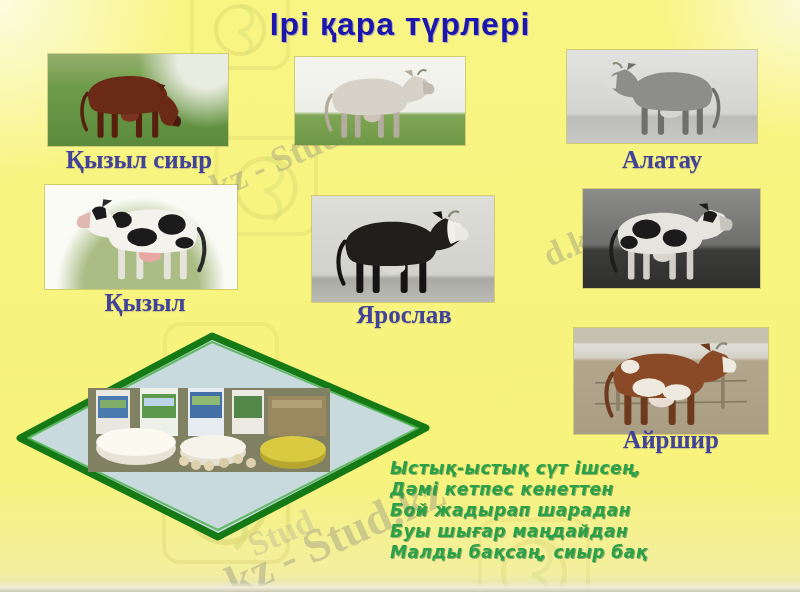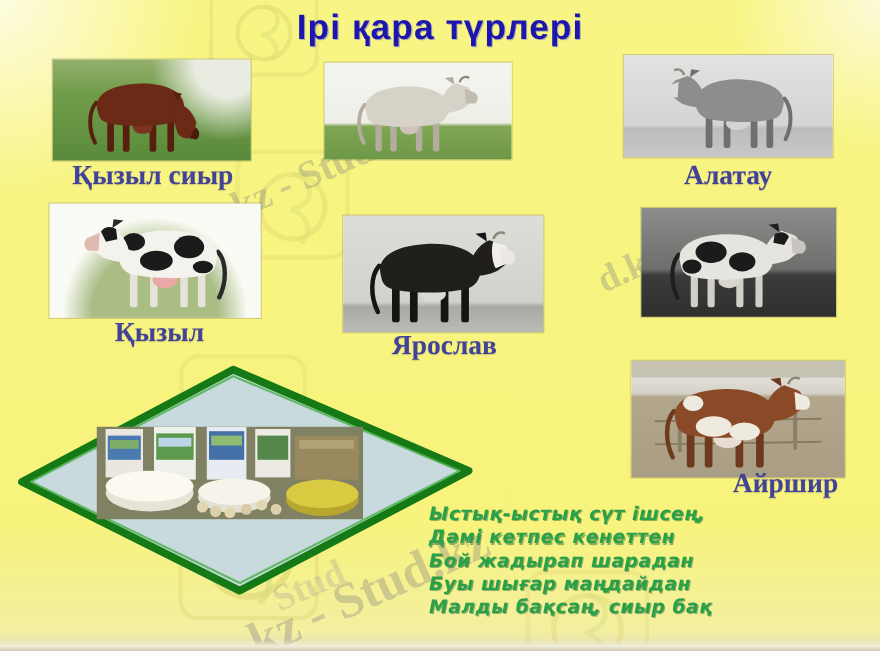--- a/index.html
+++ b/index.html
@@ -283,21 +283,21 @@
       <path class="body" d="M16,34 C13,20 30,12 52,11 C73,10 89,16 93,26 C96,34 92,44 83,46 C64,50 33,50 22,45 C17,42 17,38 16,34 Z"></path>
       <ellipse class="patch" cx="46" cy="40" rx="14" ry="8"></ellipse>
       <ellipse class="patch" cx="70" cy="44" rx="12" ry="7"></ellipse>
       <ellipse class="patch" cx="30" cy="22" rx="8" ry="6"></ellipse>
       <path class="neck" d="M85,32 C86,20 93,11 101,8 L112,12 C116,15 117,21 115,26 L107,32 C101,35 93,36 89,36 Z"></path>
       <path class="muzzle" d="M109,13 L119,17 C122,20 122,25 118,27 L110,27 Z"></path>
       <polygon class="ear" points="99,9 90,3 98,2"></polygon>
       <path class="horn" d="M104,7 C106,2 110,1 113,3"></path>
     </svg>
   </div>
-  <div class="abs blabel" style="left:580px;top:426px;width:182px;text-align:right;">Айршир</div>
+  <div class="abs blabel" style="left:580px;top:426px;width:182px;">Айршир</div>
 
   <div class="abs poem">
     <div>Ыстық-ыстық сүт ішсең,</div>
     <div>Дәмі кетпес кенеттен</div>
     <div>Бой жадырап шарадан</div>
     <div>Буы шығар маңдайдан</div>
     <div>Малды бақсаң, сиыр бақ</div>
   </div>
 
   <div class="abs bottom-strip"></div>

